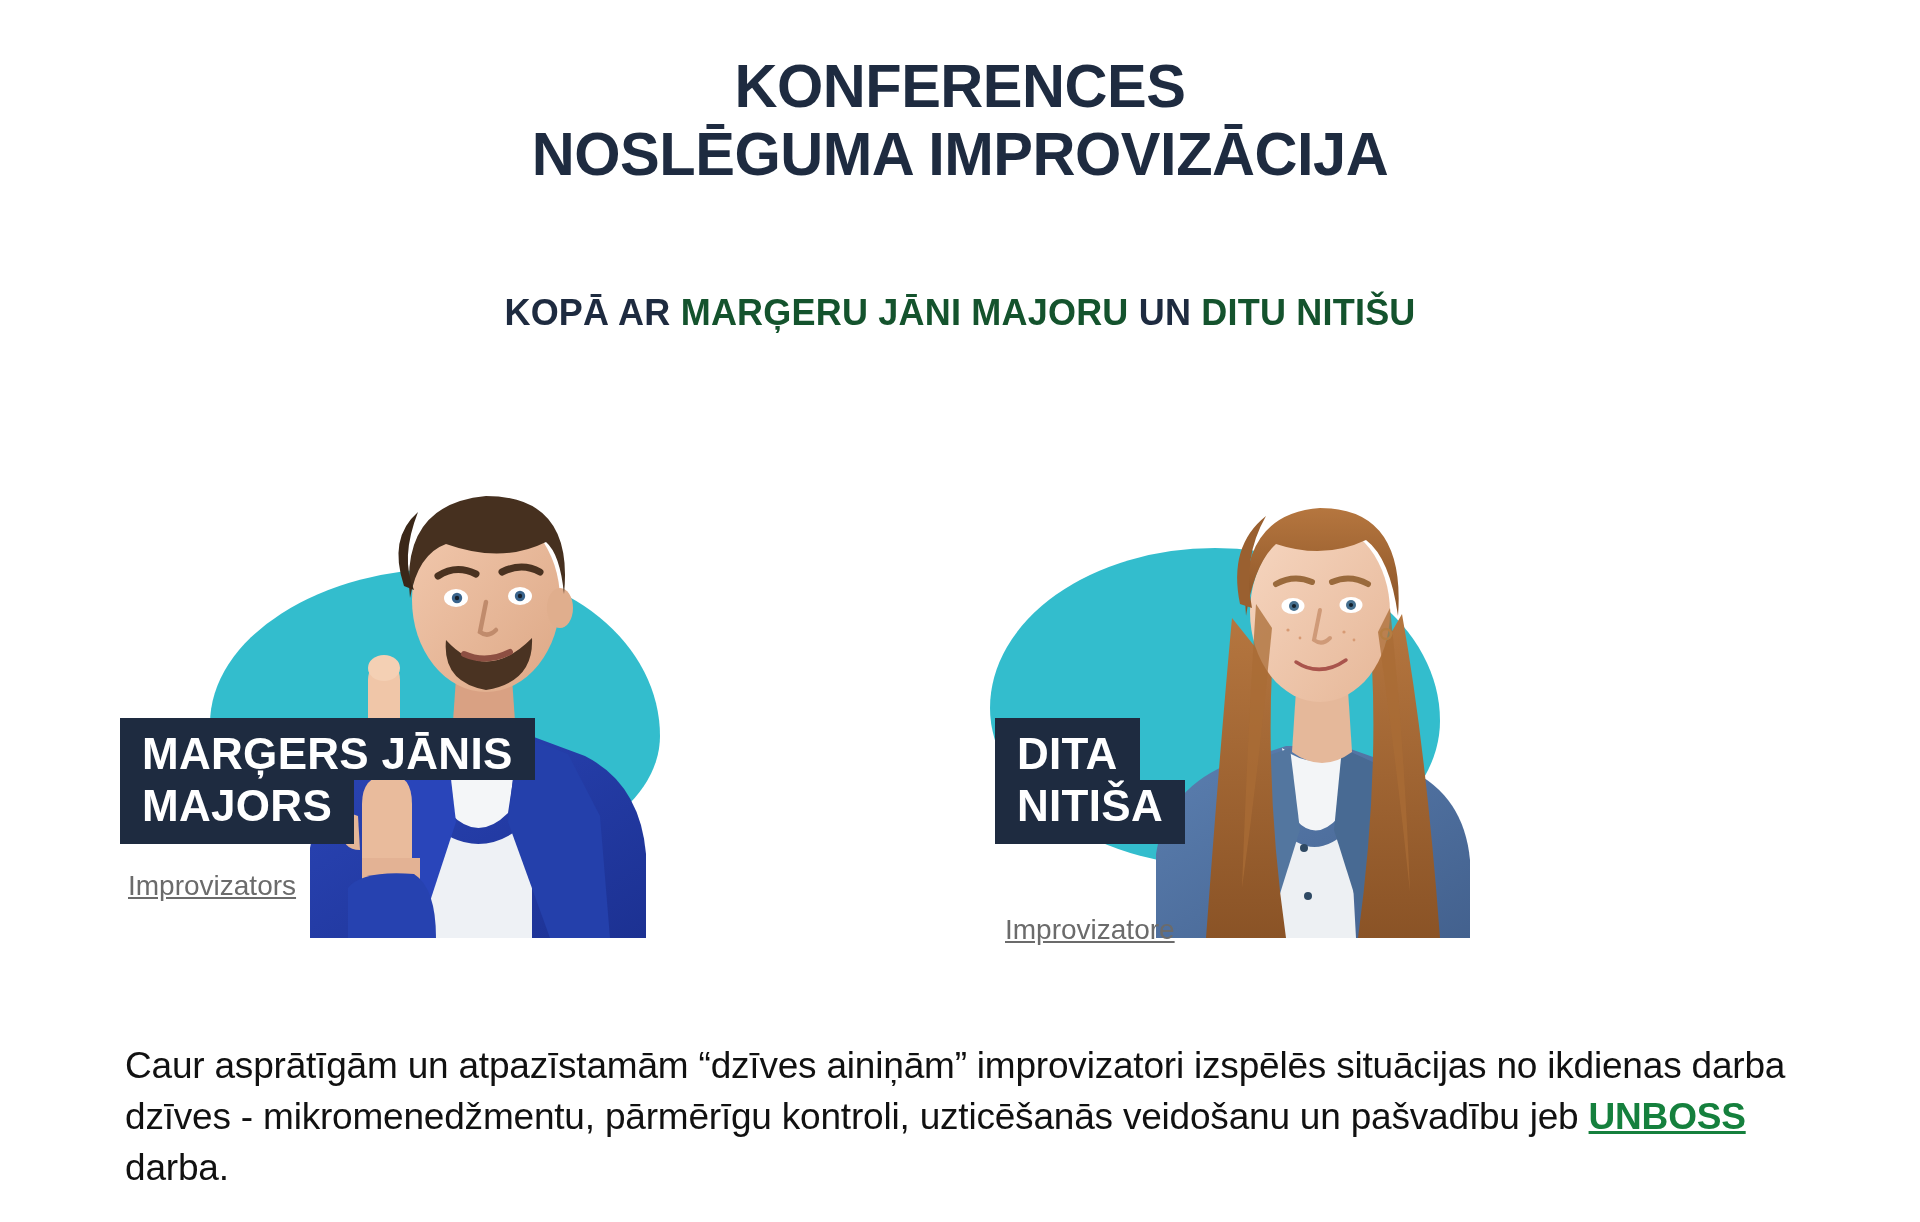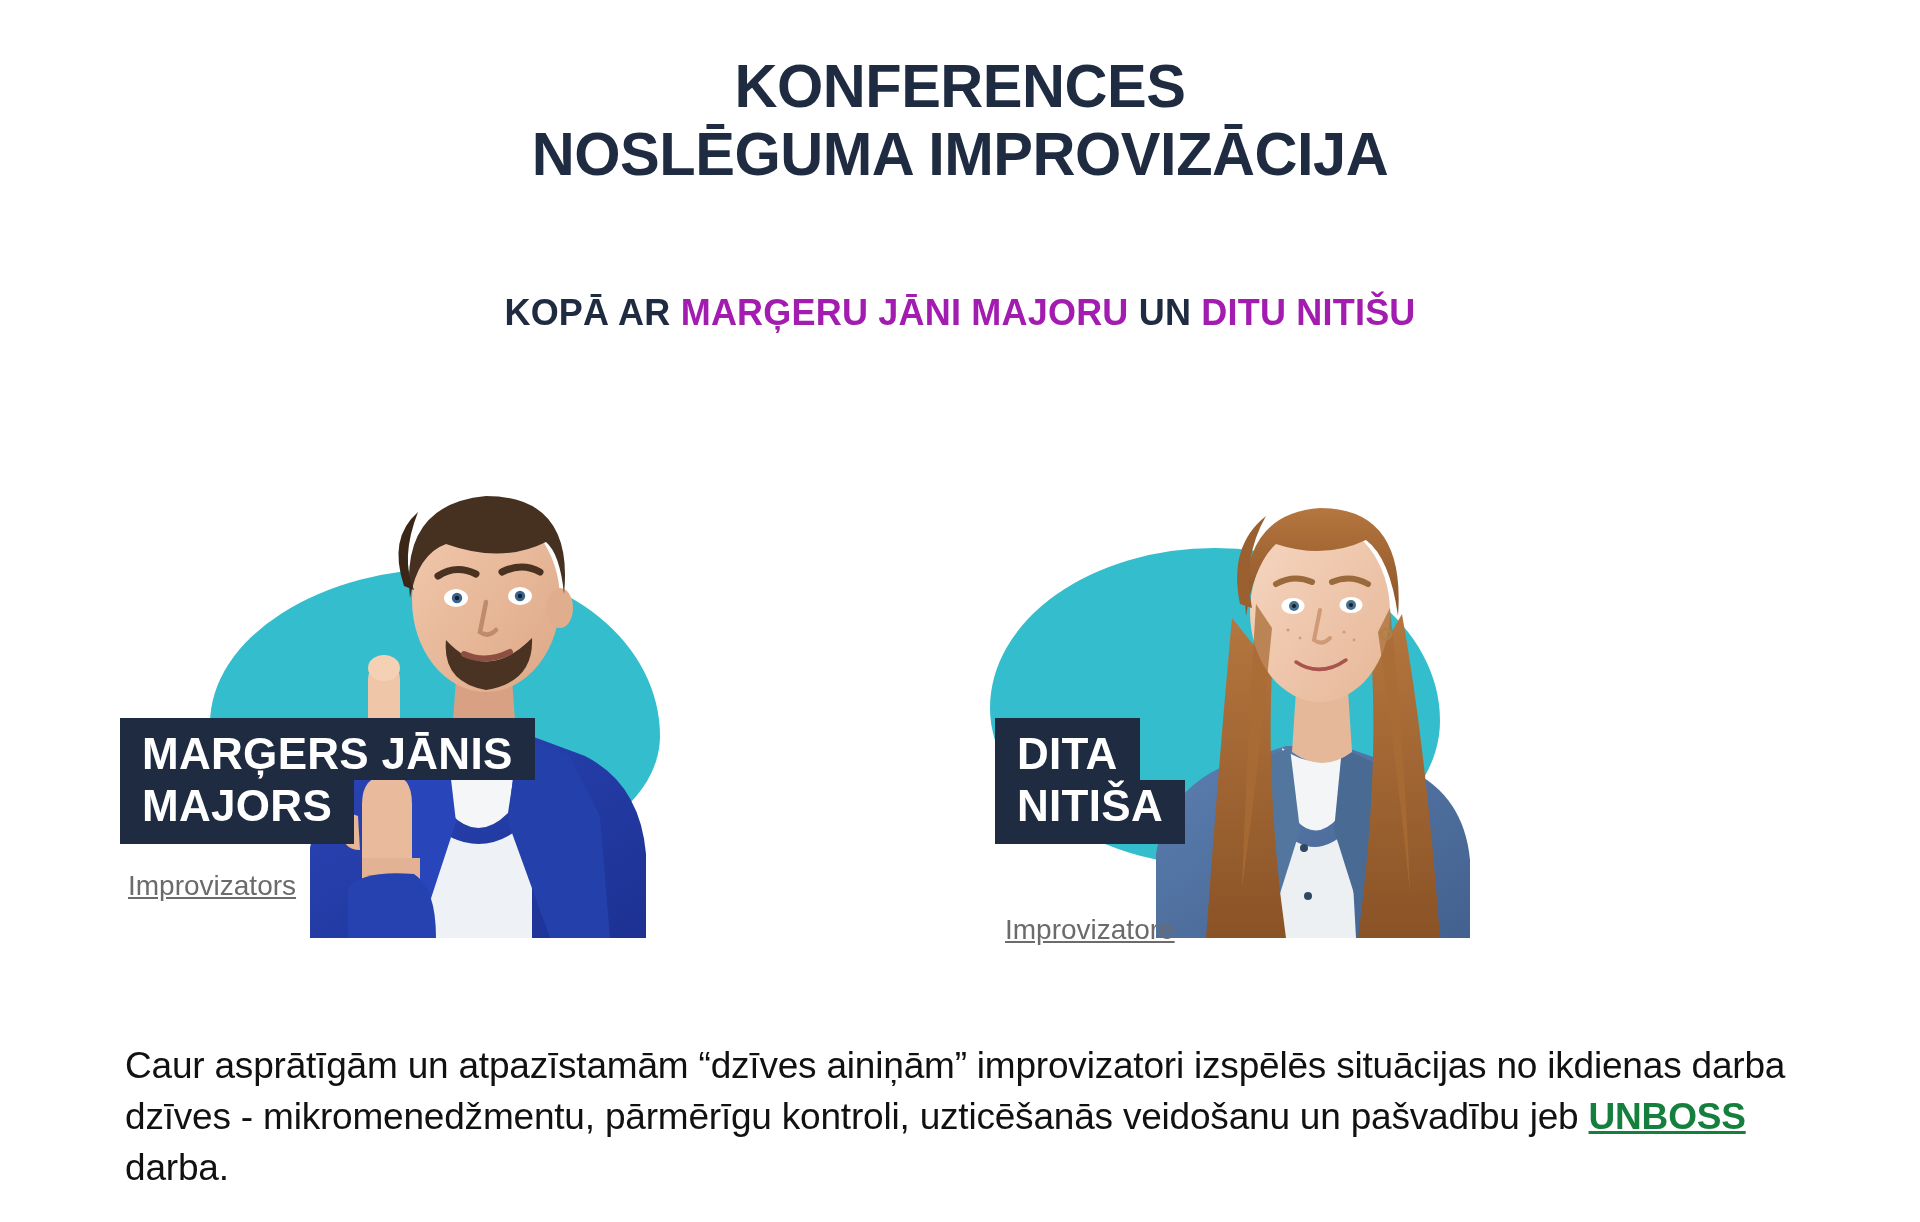--- a/index.html
+++ b/index.html
@@ -48,21 +48,21 @@
     text-align: center;
   }
   .subtitle-line {
     font-weight: 700;
     font-size: 36px;
     line-height: 1.30;
     letter-spacing: 0.2px;
     color: #1e2b40;
     text-transform: uppercase;
   }
-  .accent { color: #a21caf; }
+  .accent { color: #14532d; }
 
   
   .speakers {
     position: absolute;
     top: 418px;
     left: 0;
     width: 1920px;
     height: 560px;
   }
   .speaker {

